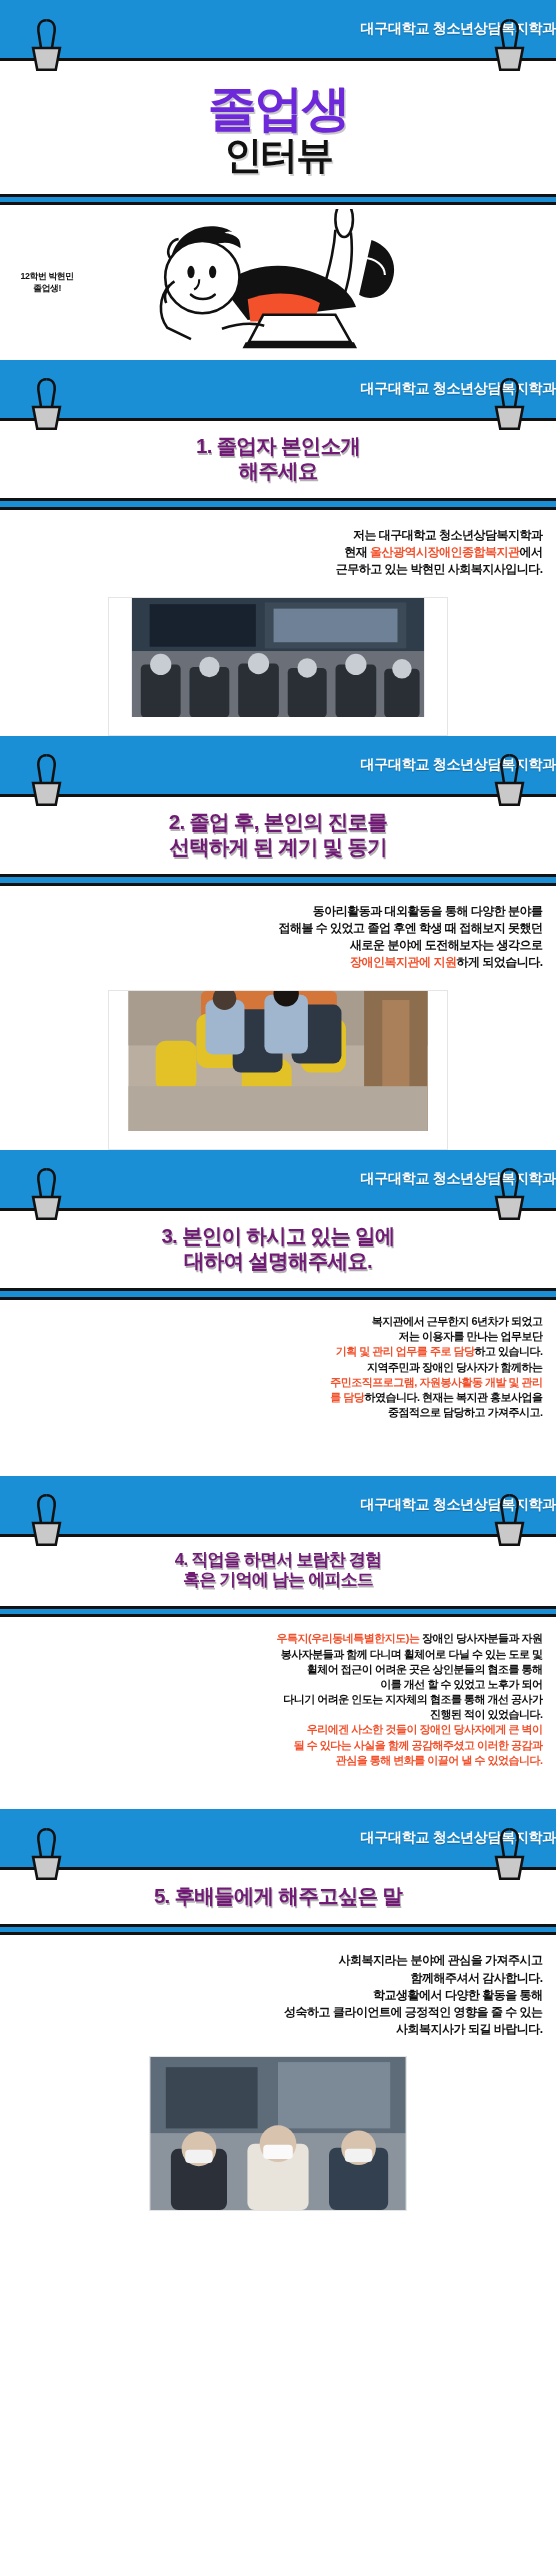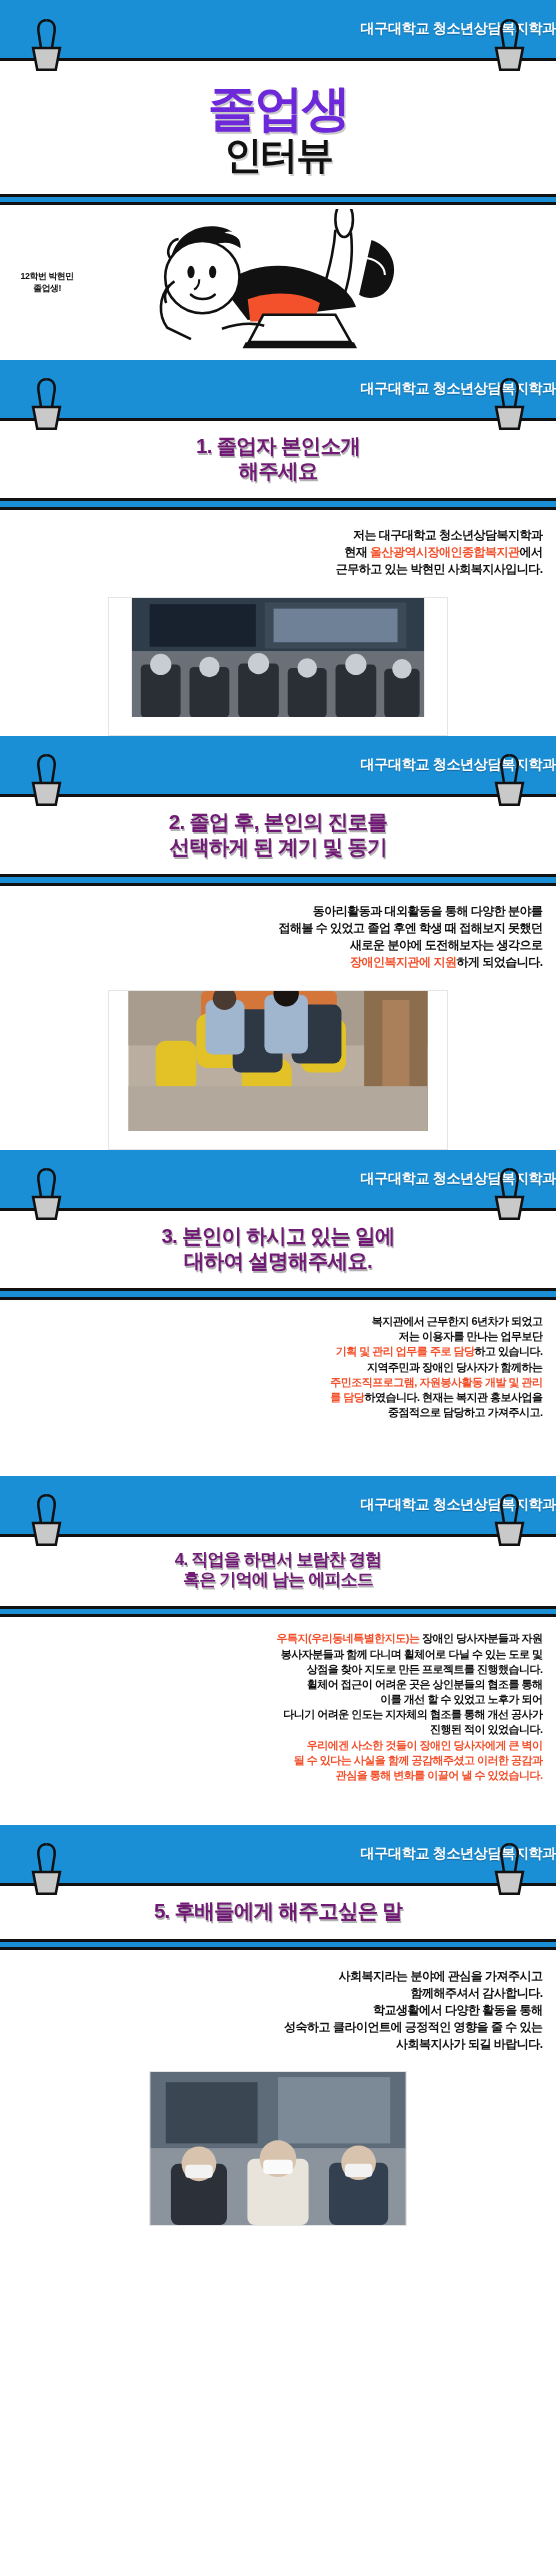--- a/index.html
+++ b/index.html
@@ -343,21 +343,20 @@
   <div class="qhead small">
     <div>4. 직업을 하면서 보람찬 경험</div>
     <div>혹은 기억에 남는 에피소드</div>
   </div>
 
   <div class="rule"></div>
 
   <div class="answer tight">
       <div><span class="hl">우특지(우리동네특별한지도)는</span><span> 장애인 당사자분들과 자원</span></div>
       <div><span>봉사자분들과 함께 다니며 휠체어로 다닐 수 있는 도로 및</span></div>
-      <div><span>상점을 찾아 지도로 만든 프로젝트를 진행했습니다.</span></div>
       <div><span>휠체어 접근이 어려운 곳은 상인분들의 협조를 통해</span></div>
       <div><span>이를 개선 할 수 있었고 노후가 되어</span></div>
       <div><span>다니기 어려운 인도는 지자체의 협조를 통해 개선 공사가</span></div>
       <div><span>진행된 적이 있었습니다.</span></div>
       <div><span class="hl">우리에겐 사소한 것들이 장애인 당사자에게 큰 벽이</span></div>
       <div><span class="hl">될 수 있다는 사실을 함께 공감해주셨고 이러한 공감과</span></div>
       <div><span class="hl">관심을 통해 변화를 이끌어 낼 수 있었습니다.</span></div>
     </div>
 
   <div class="spacer-md"></div>

